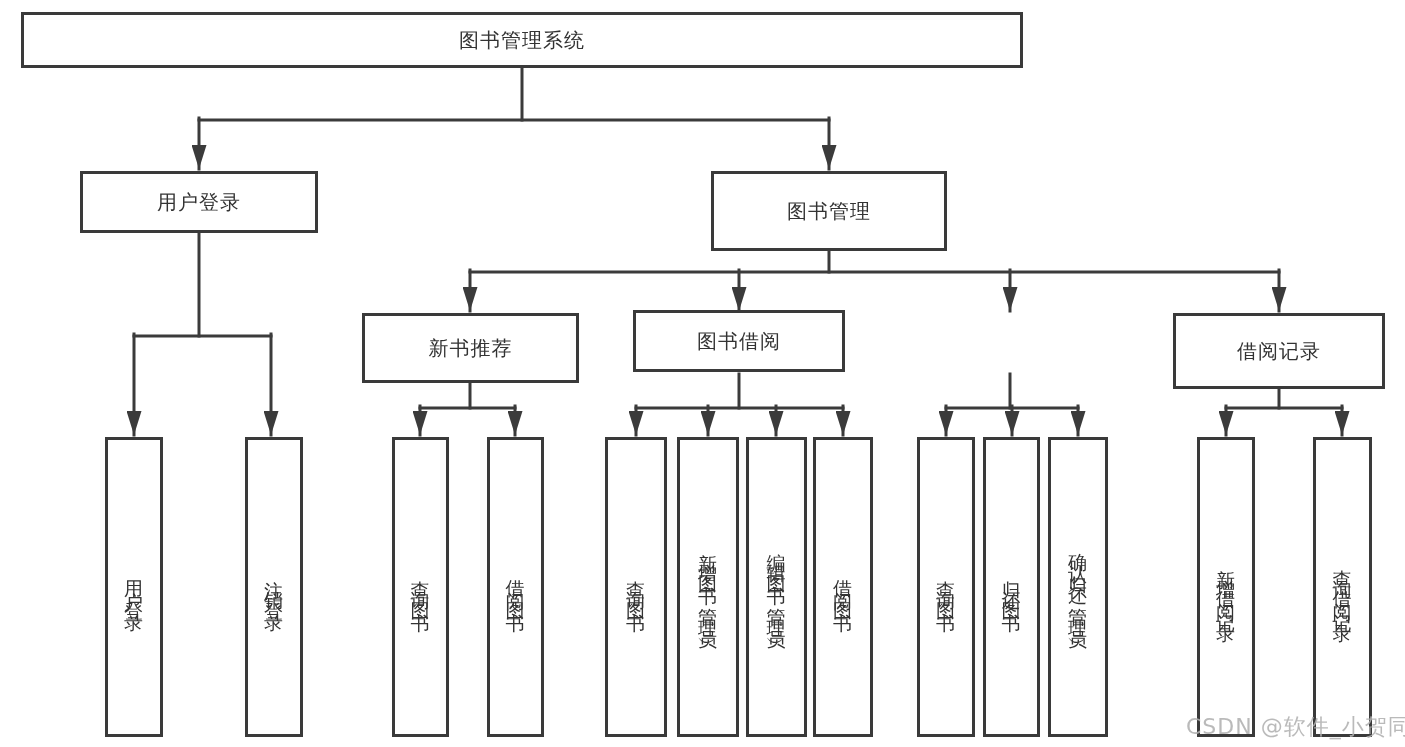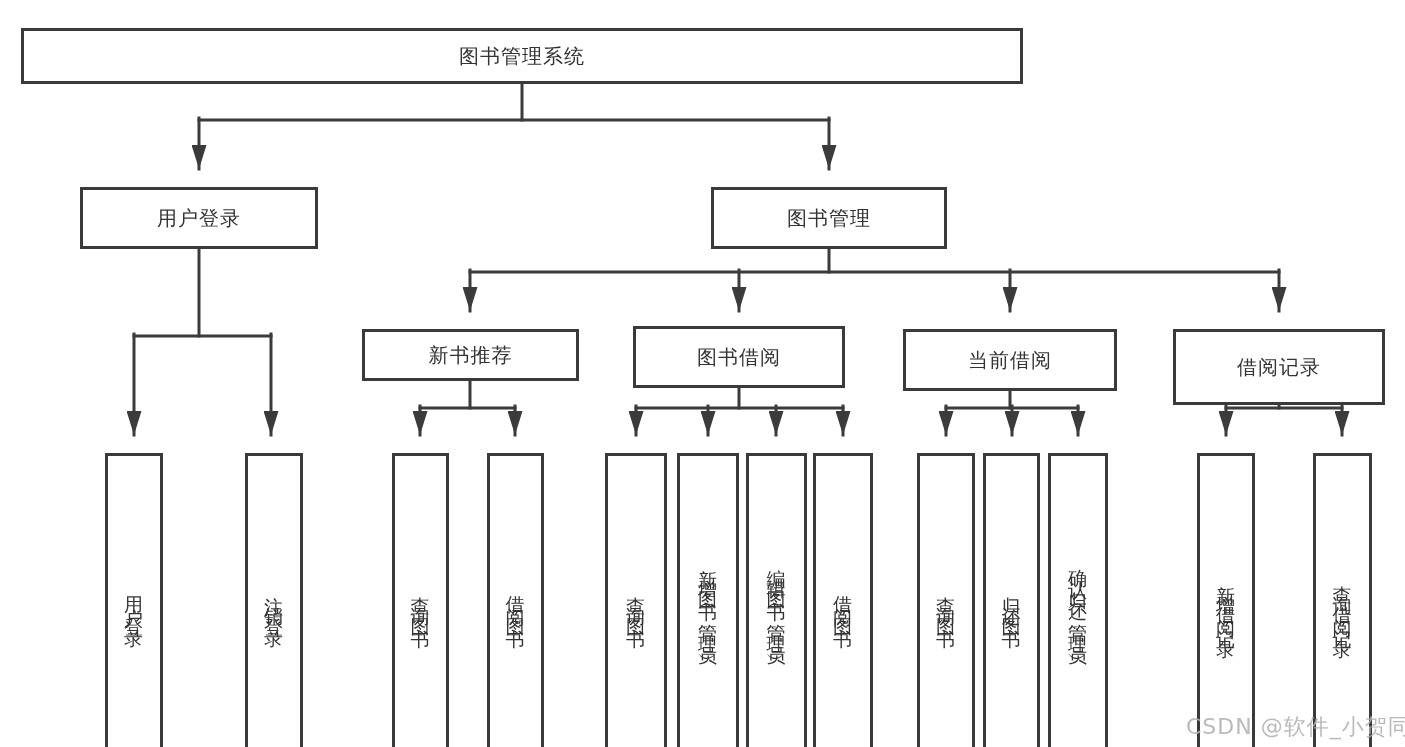--- a/index.html
+++ b/index.html
@@ -21,21 +21,20 @@
     width: 1405px; height: 747px;
   }
   .box {
     position: absolute;
     box-sizing: border-box;
     border: 3px solid #3a3a3a;
     background: #ffffff;
     display: flex;
     align-items: center;
     justify-content: center;
-    margin-top: 16px;
   }
   .hlabel {
     font-size: 20px;
     color: #333333;
     letter-spacing: 1px;
     white-space: nowrap;
   }
   .vlabel {
     writing-mode: vertical-rl;
     text-orientation: mixed;
@@ -110,32 +109,29 @@
     </g>
   </svg>
 
   <div class="box" style="left:21px; top:12px; width:1002px; height:56px;">
     <span class="hlabel">图书管理系统</span>
   </div>
 
   <div class="box" style="left:80px; top:171px; width:238px; height:62px;">
     <span class="hlabel">用户登录</span>
   </div>
-  <div class="box" style="left:711px; top:171px; width:236px; height:62px;">
+  <div class="box" style="left:711px; top:171px; width:236px; height:80px;">
     <span class="hlabel">图书管理</span>
   </div>
 
-  <div class="box" style="left:362px; top:313px; width:217px; height:52px;">
+  <div class="box" style="left:362px; top:313px; width:217px; height:70px;">
     <span class="hlabel">新书推荐</span>
   </div>
   <div class="box" style="left:633px; top:310px; width:212px; height:62px;">
     <span class="hlabel">图书借阅</span>
-  </div>
-  <div class="box" style="left:903px; top:313px; width:214px; height:62px;">
-    <span class="hlabel">当前借阅</span>
   </div>
   <div class="box" style="left:1173px; top:313px; width:212px; height:76px;">
     <span class="hlabel">借阅记录</span>
   </div>
 
   <div class="box" style="left:105px; top:437px; width:58px; height:300px;">
     <span class="vlabel">用户登录</span>
   </div>
   <div class="box" style="left:245px; top:437px; width:58px; height:300px;">
     <span class="vlabel">注销登录</span>

